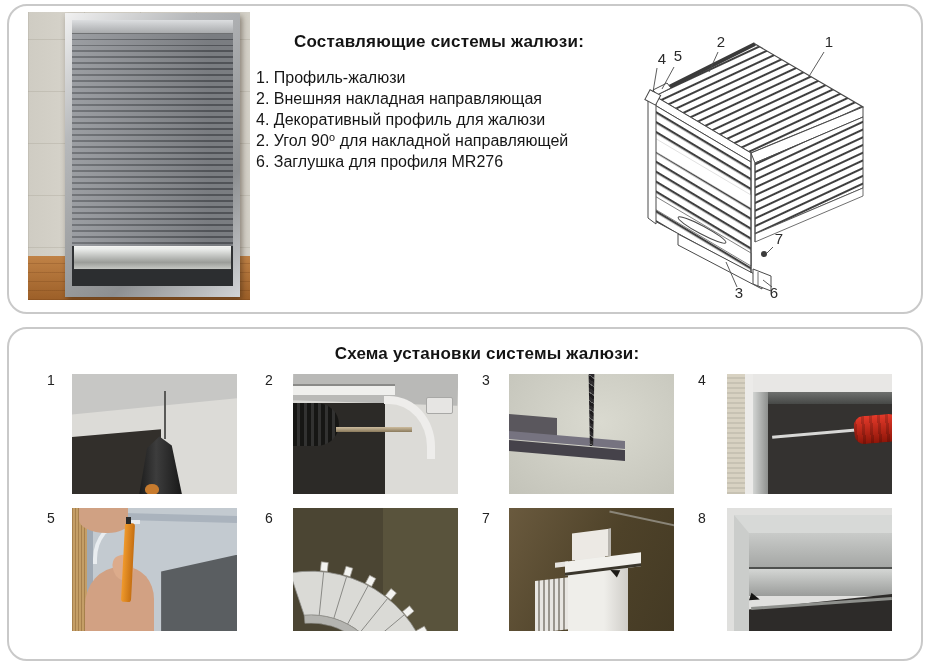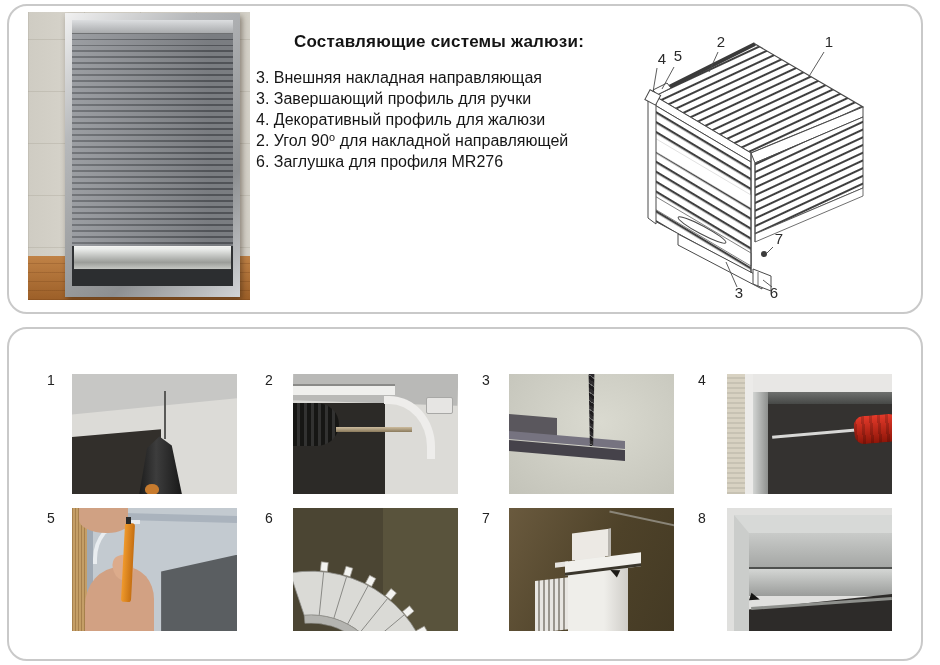--- a/index.html
+++ b/index.html
@@ -160,22 +160,22 @@
           <div class="slats"></div>
           <div class="handlebar"></div>
           <div class="bottomgap"></div>
         </div>
       </div>
     </div>
 
     <h1 class="title t1">Составляющие системы жалюзи:</h1>
 
     <div class="plist">
-      <div class="pitem">3. Внешняя накладная направляющая</div>
-      <div class="pitem">3. Завершающий профиль для ручки</div>
+      <div class="pitem">1. Профиль-жалюзи</div>
+      <div class="pitem">2. Внешняя накладная направляющая</div>
       <div class="pitem">4. Декоративный профиль для жалюзи</div>
       <div class="pitem">2. Угол 90⁰ для накладной направляющей</div>
       <div class="pitem">6. Заглушка для профиля MR276</div>
     </div>
 
     <svg class="diagram" width="300" height="300" viewBox="0 0 300 300">
       <defs>
         <pattern id="patTop" width="8" height="7" patternUnits="userSpaceOnUse" patternTransform="rotate(-25)">
           <rect width="8" height="7" fill="#ffffff"></rect>
           <rect width="8" height="2" y="0" fill="#3f3f3f"></rect>
@@ -227,20 +227,21 @@
       <text x="42" y="54" text-anchor="middle">4</text>
       <text x="58" y="51" text-anchor="middle">5</text>
       <text x="159" y="234" text-anchor="middle">7</text>
       <text x="119" y="288" text-anchor="middle">3</text>
       <text x="154" y="288" text-anchor="middle">6</text>
     </svg>
   </section>
 
   <section class="panel" id="panel-install">
 
+    <h1 class="title t2">Схема установки системы жалюзи:</h1>
 
     <span class="sn sn1">1</span>
     <span class="sn sn2">2</span>
     <span class="sn sn3">3</span>
     <span class="sn sn4">4</span>
     <span class="sn sn5">5</span>
     <span class="sn sn6">6</span>
     <span class="sn sn7">7</span>
     <span class="sn sn8">8</span>
 

